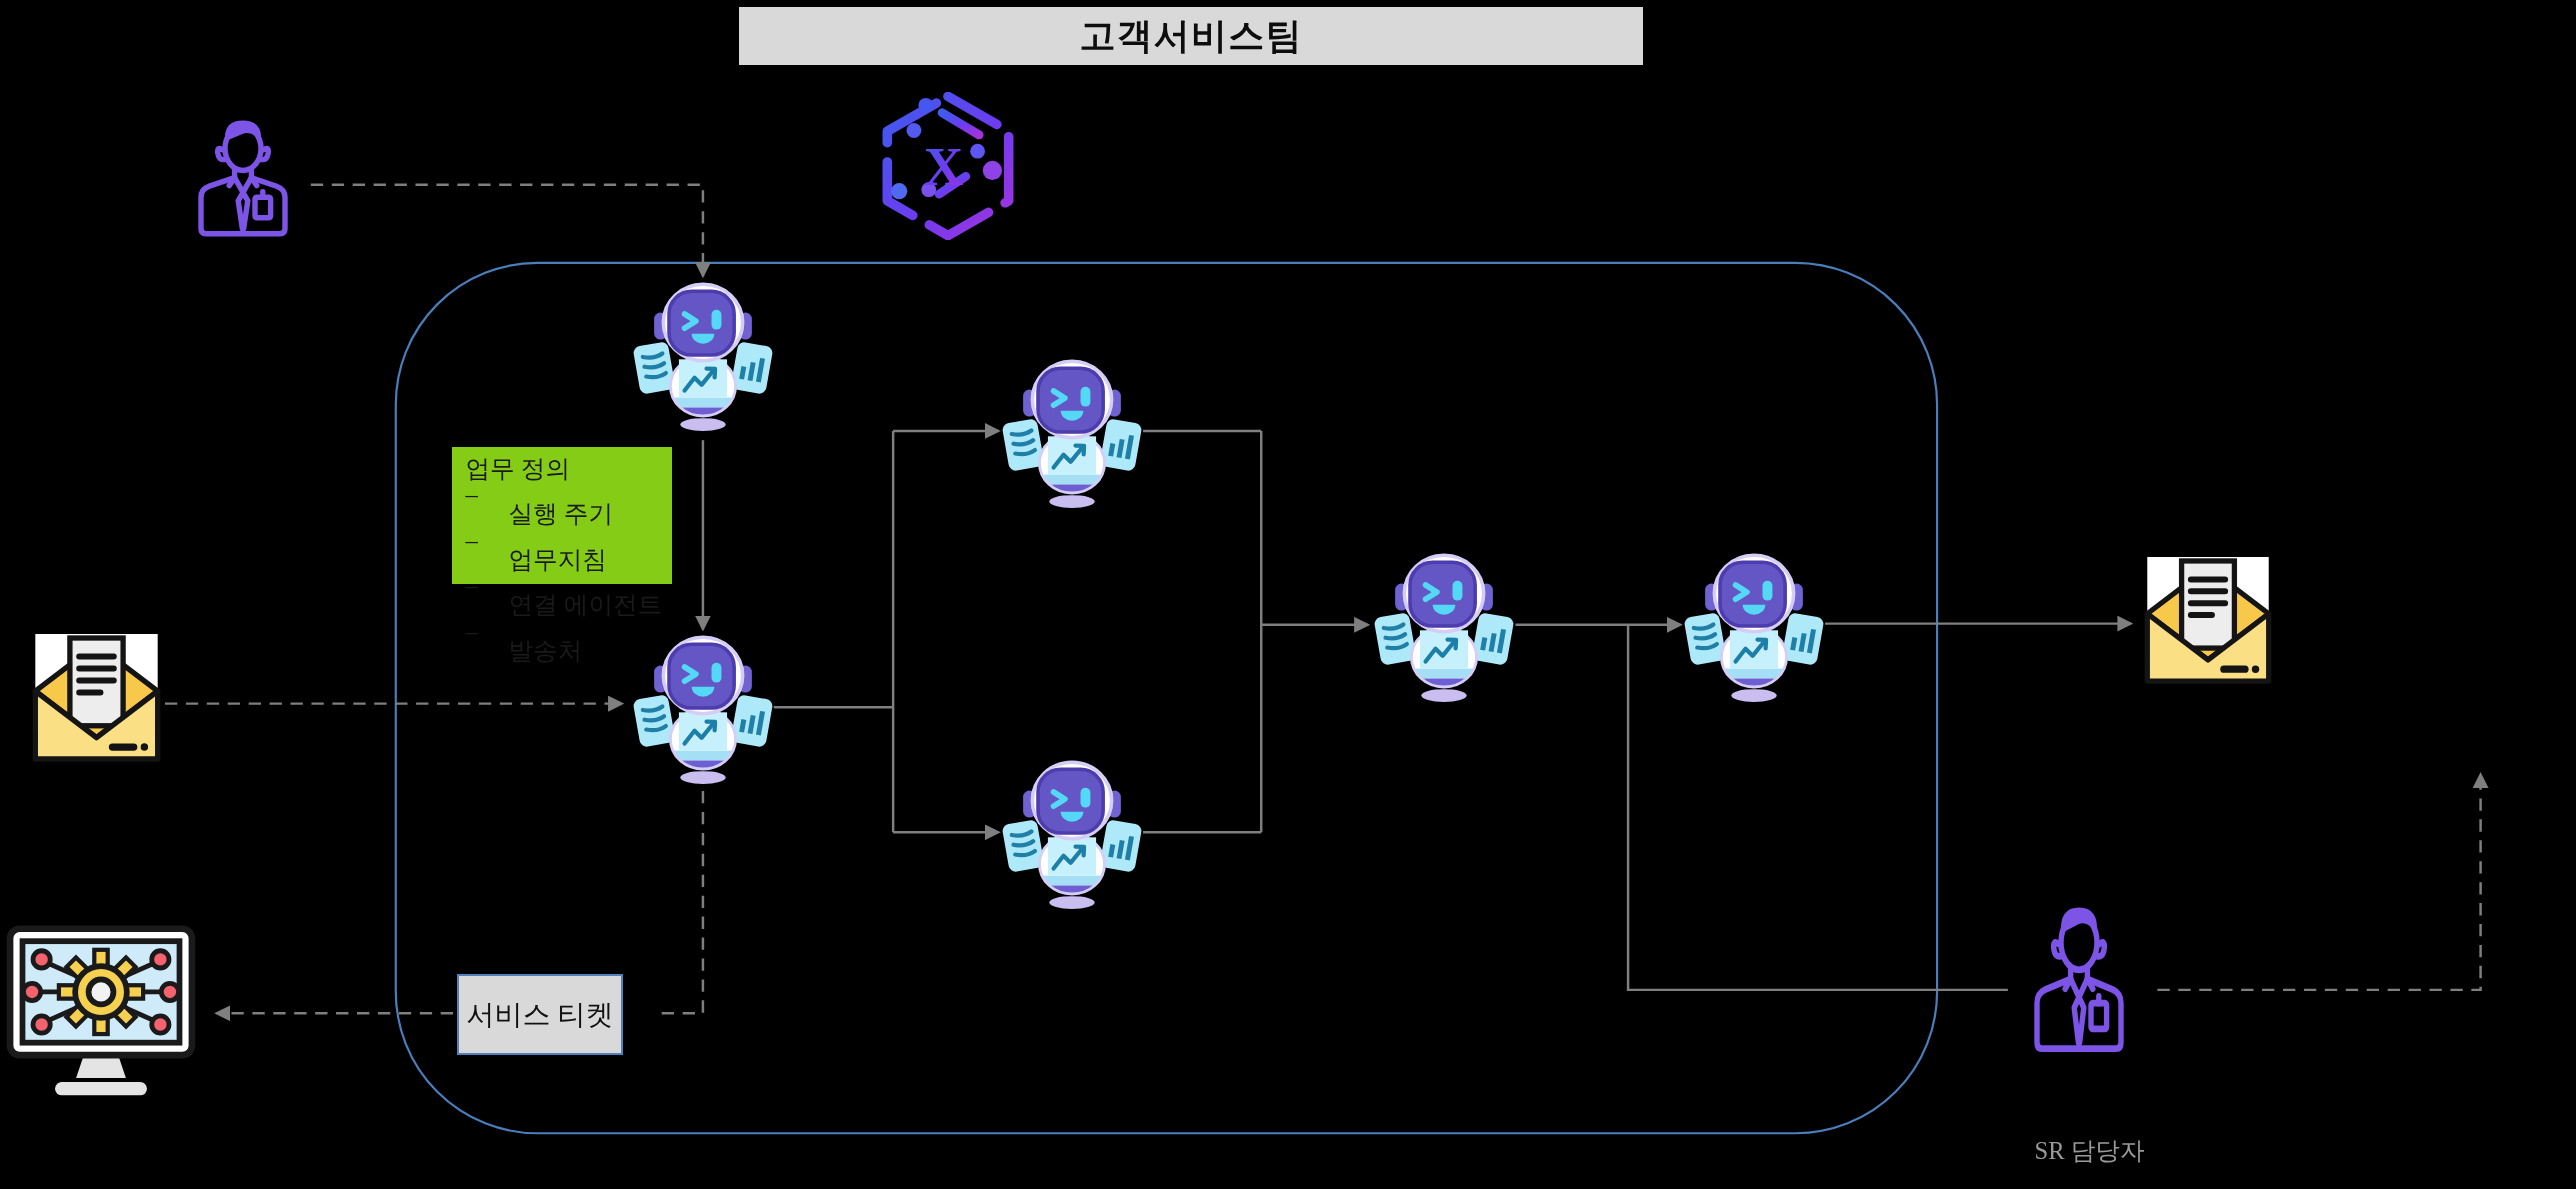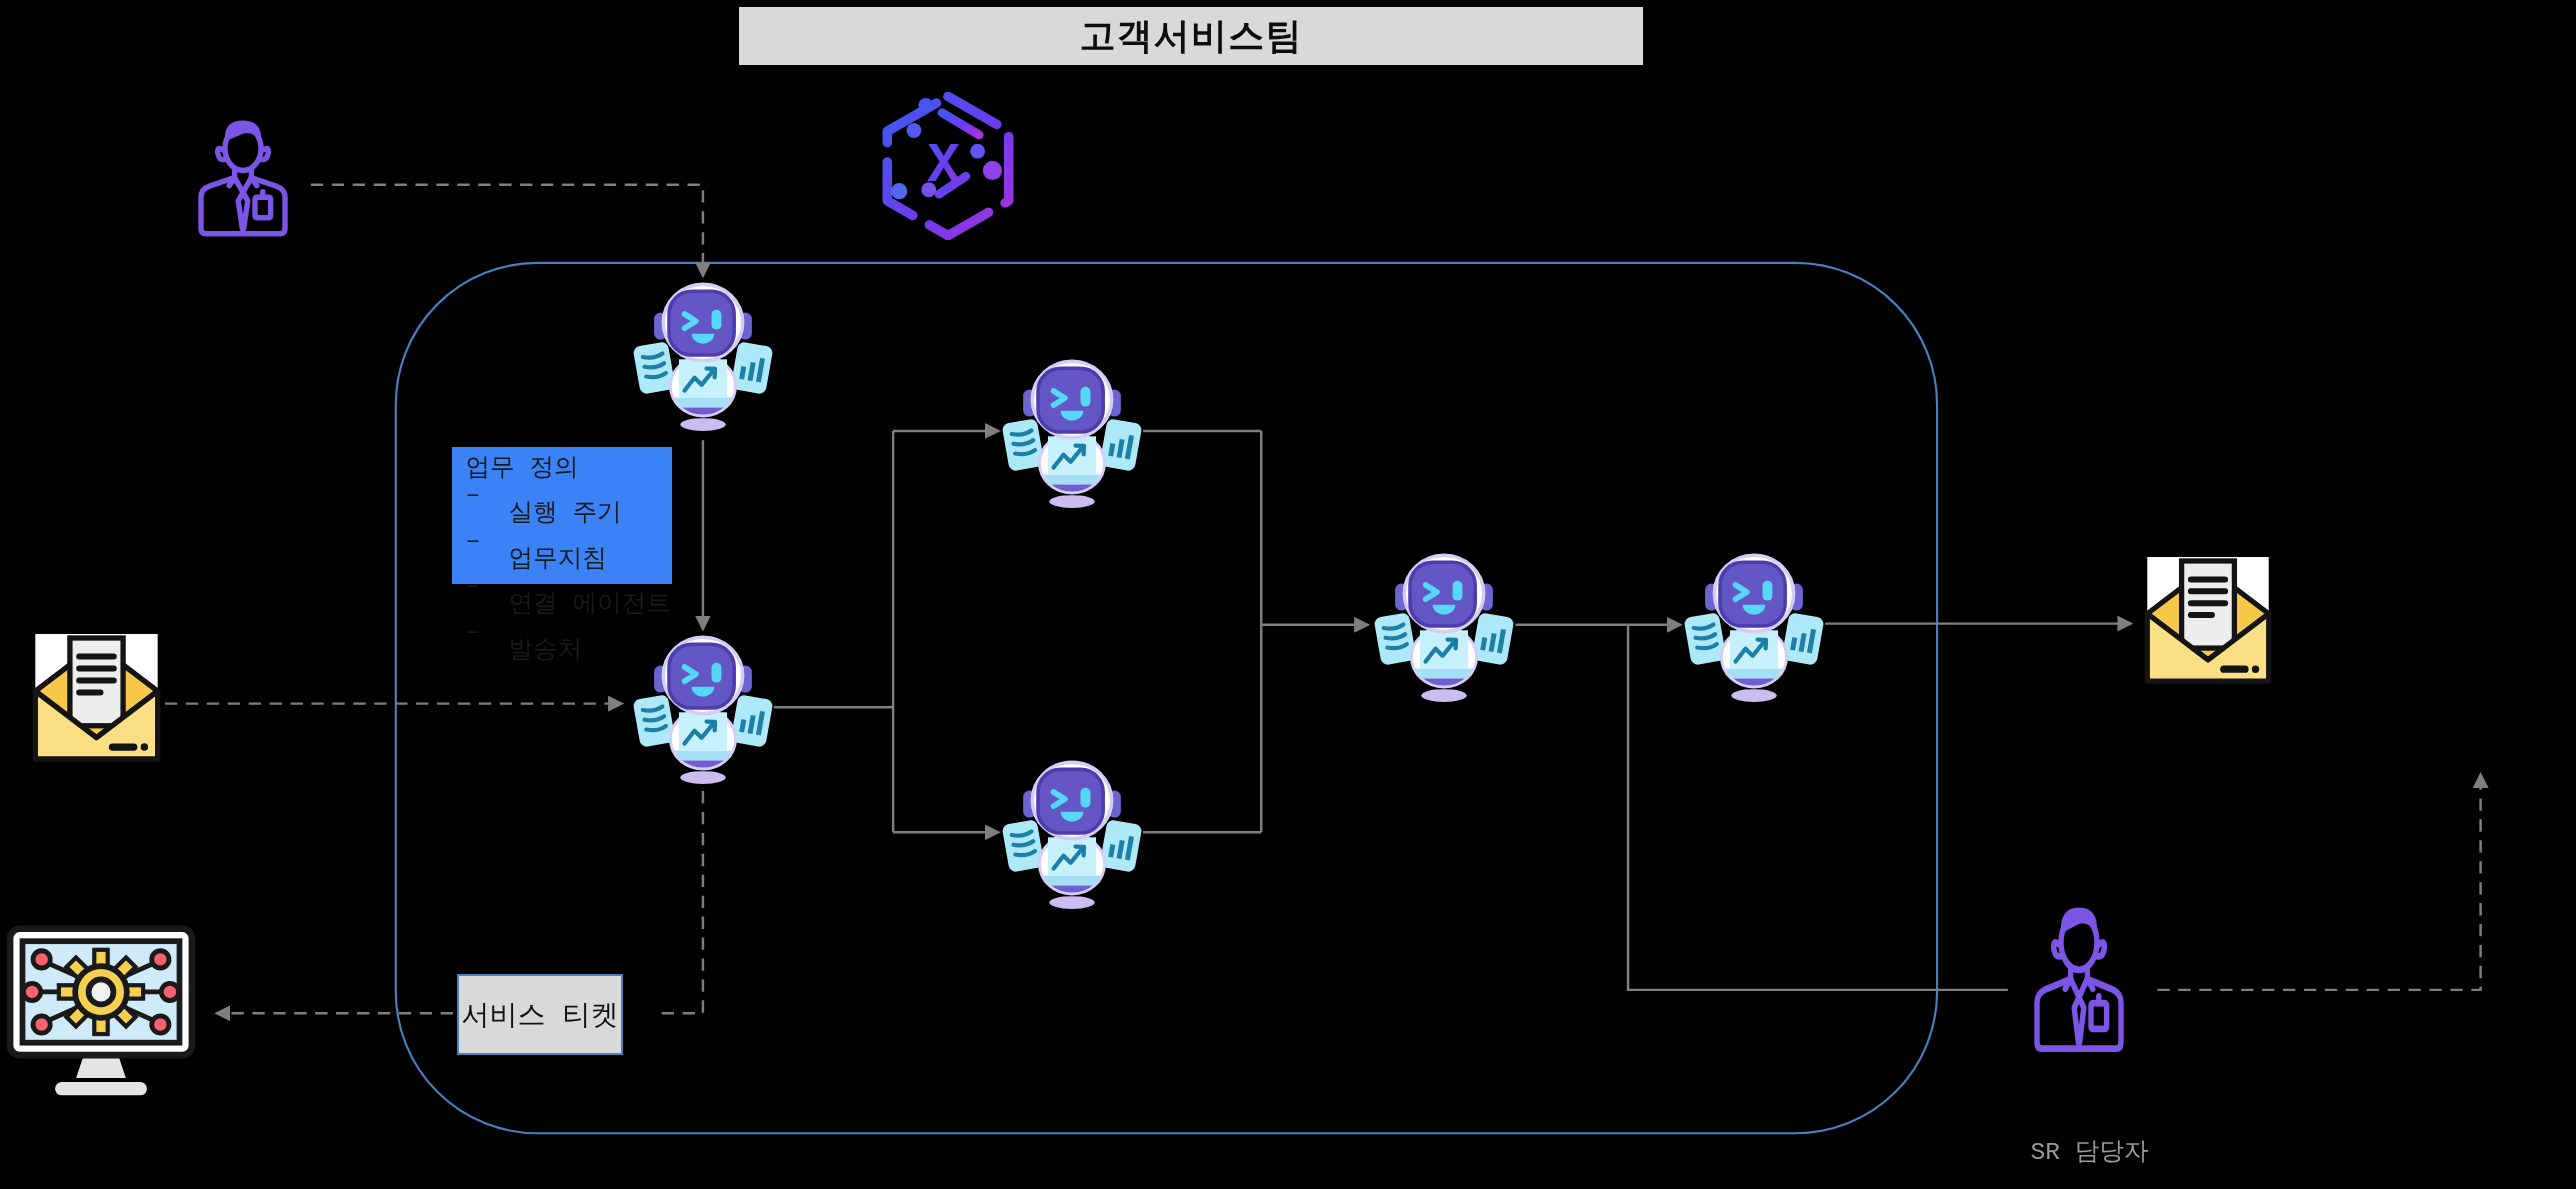--- a/index.html
+++ b/index.html
@@ -1,24 +1,24 @@
 <!DOCTYPE html>
 <html style="font-size:9.8px"><head>
 <meta charset="utf-8">
 <style>
   html,body{margin:0;padding:0;background:#000;}
   .stage{position:relative;width:2576px;height:1190px;background:#000;overflow:hidden;
-         font-family:Liberation Mono, monospace;}
+         font-family:Liberation Serif, serif;}
   .abs{position:absolute;}
   
   .title-box{left:739px;top:7.4px;width:904px;height:58px;background:#d9d9d9;
              display:flex;align-items:center;justify-content:center;}
   .title-box span{font-size:36px;font-weight:bold;color:#0d0d0d;letter-spacing:1.2px;}
   
-  .task-box{left:452px;top:447px;width:220px;height:137px;background:#3b82f6;
+  .task-box{left:452px;top:447px;width:220px;height:137px;background:#84cc16;
             padding:8.6px 0 0 13.5px;box-sizing:border-box;color:#1a1a1a;}
   .task-box .t{font-size:24.6px;line-height:26.5px;}
   .task-box .row{display:flex;font-size:24.6px;line-height:26.5px;}
   .task-box .b{width:21px;flex:0 0 21px;}
   .task-box .row .v{padding-left:22px;margin-top:19px;}
   
   .ticket-box{left:457px;top:974px;width:166px;height:81px;background:#d9d9d9;
               border:2.5px solid #4f81bd;box-sizing:border-box;
               display:flex;align-items:center;justify-content:center;}
   .ticket-box span{font-size:28px;color:#111;}

